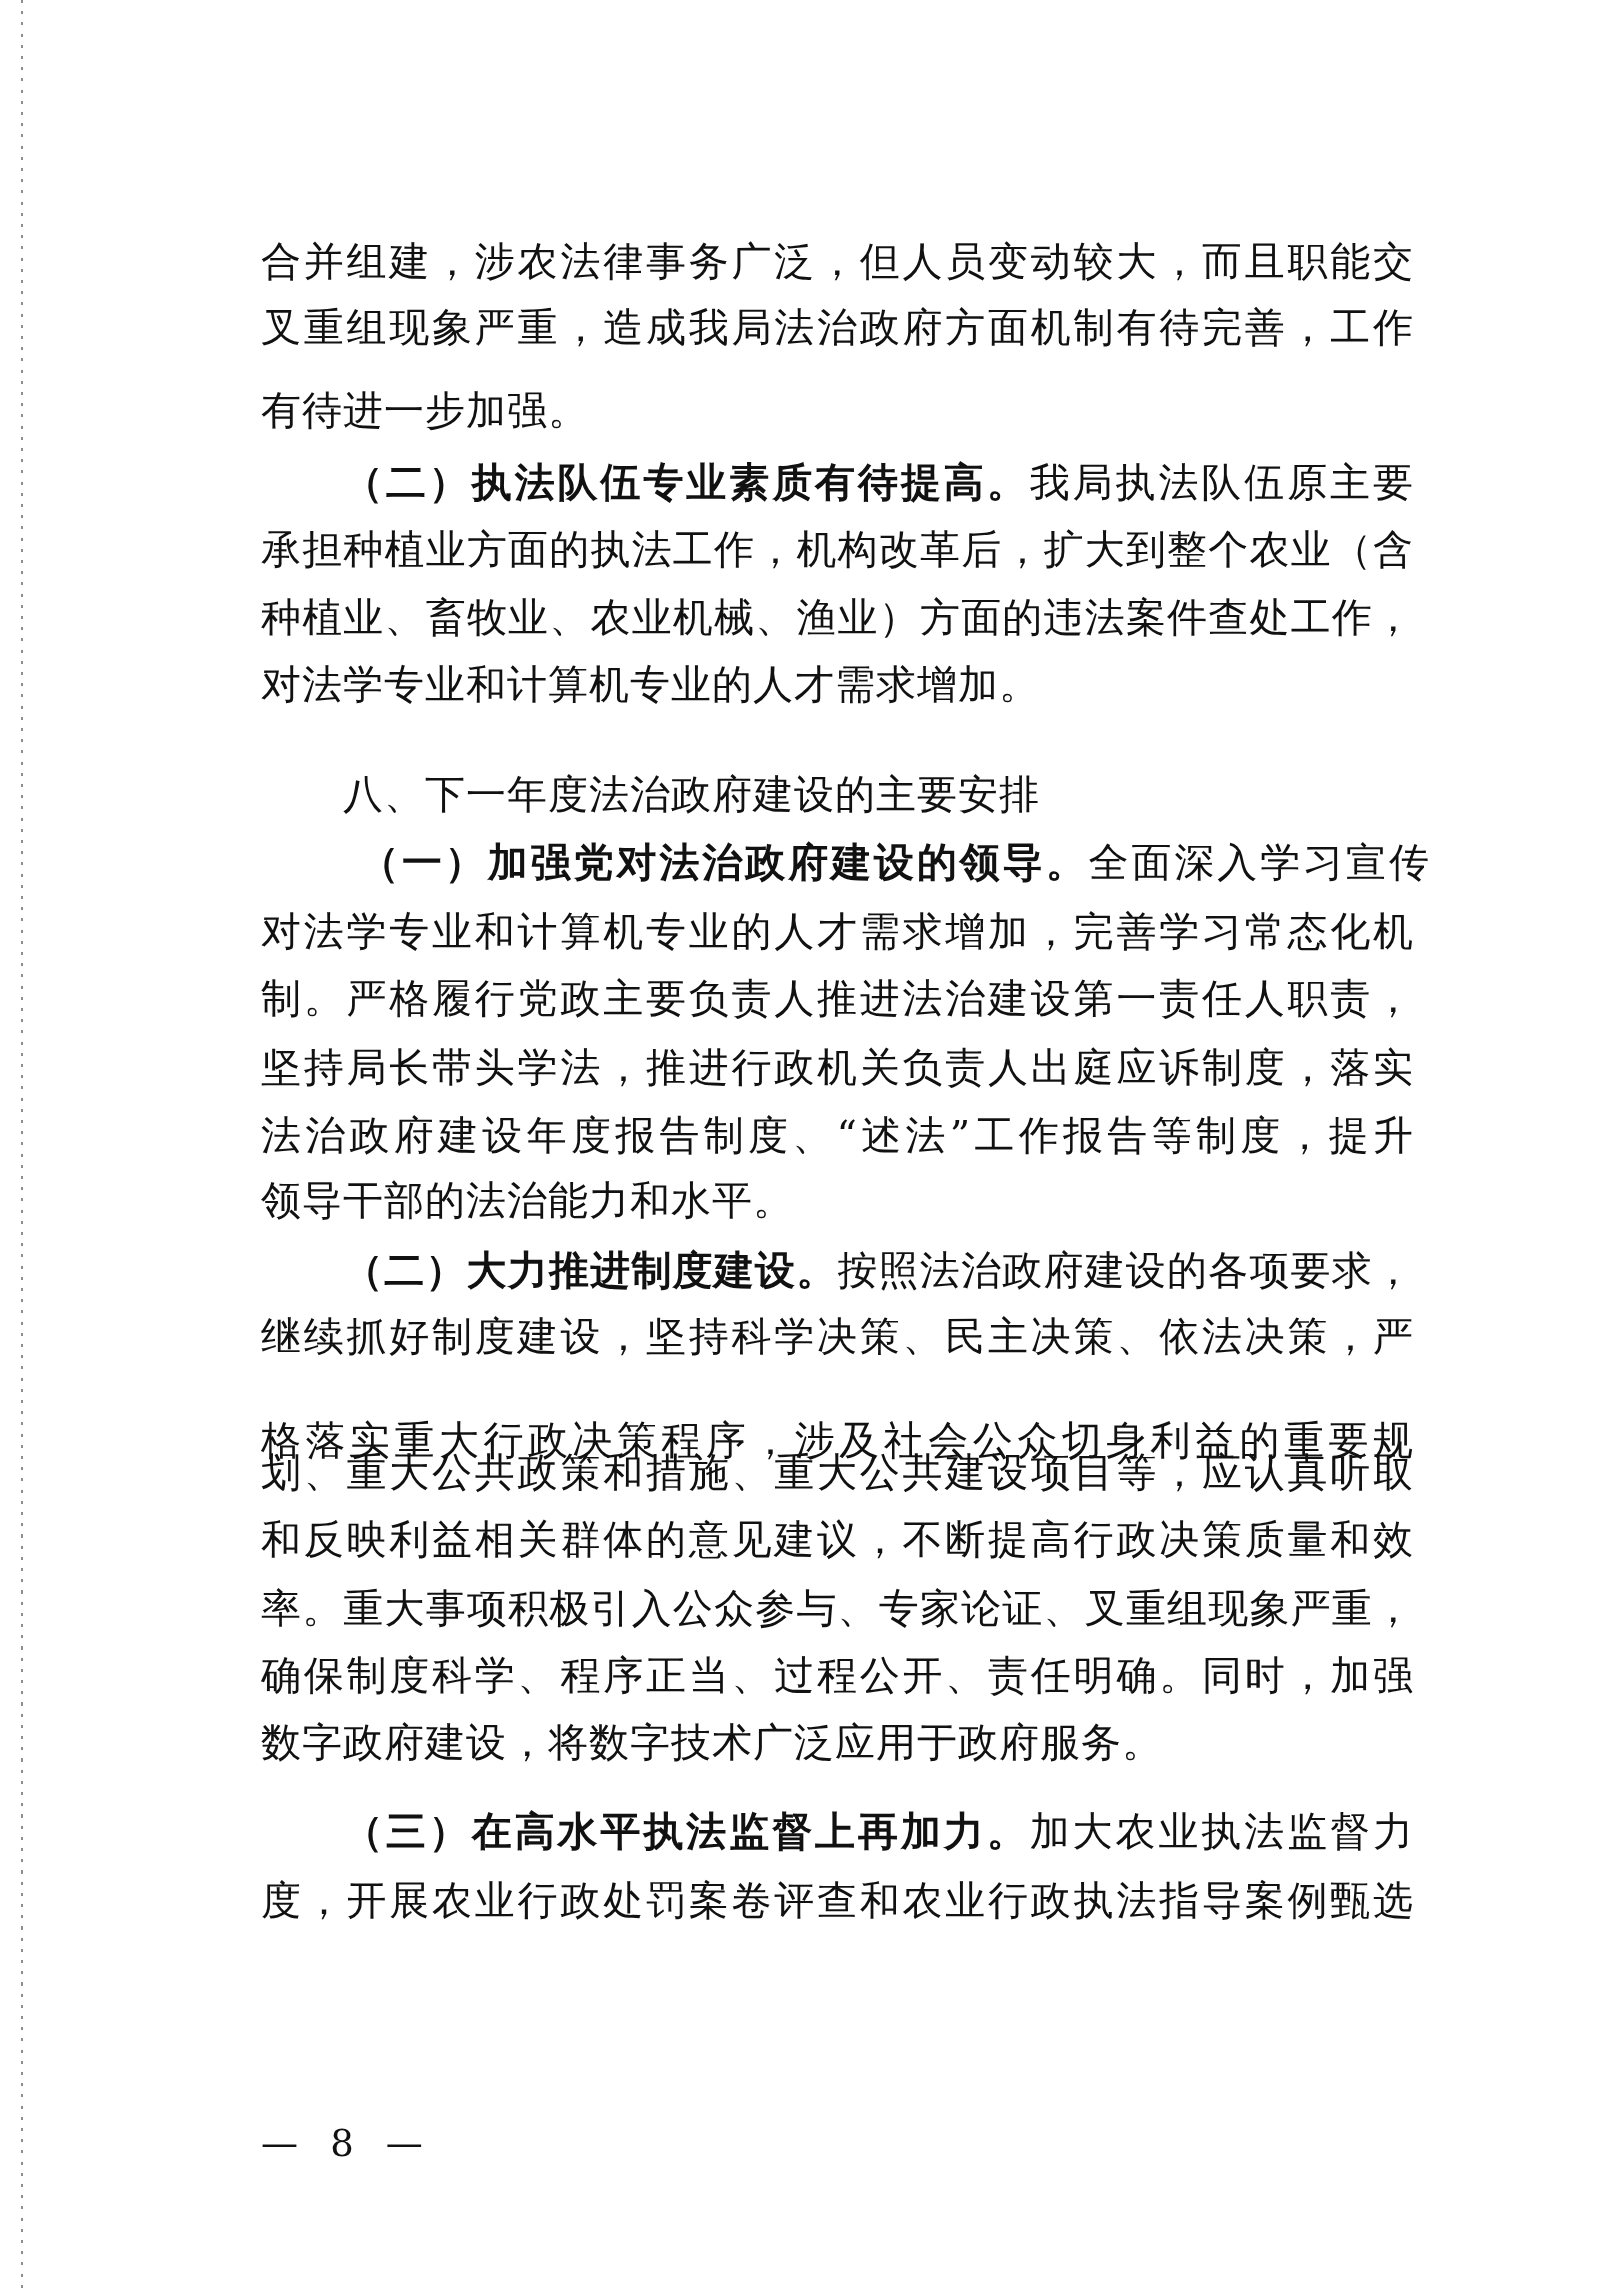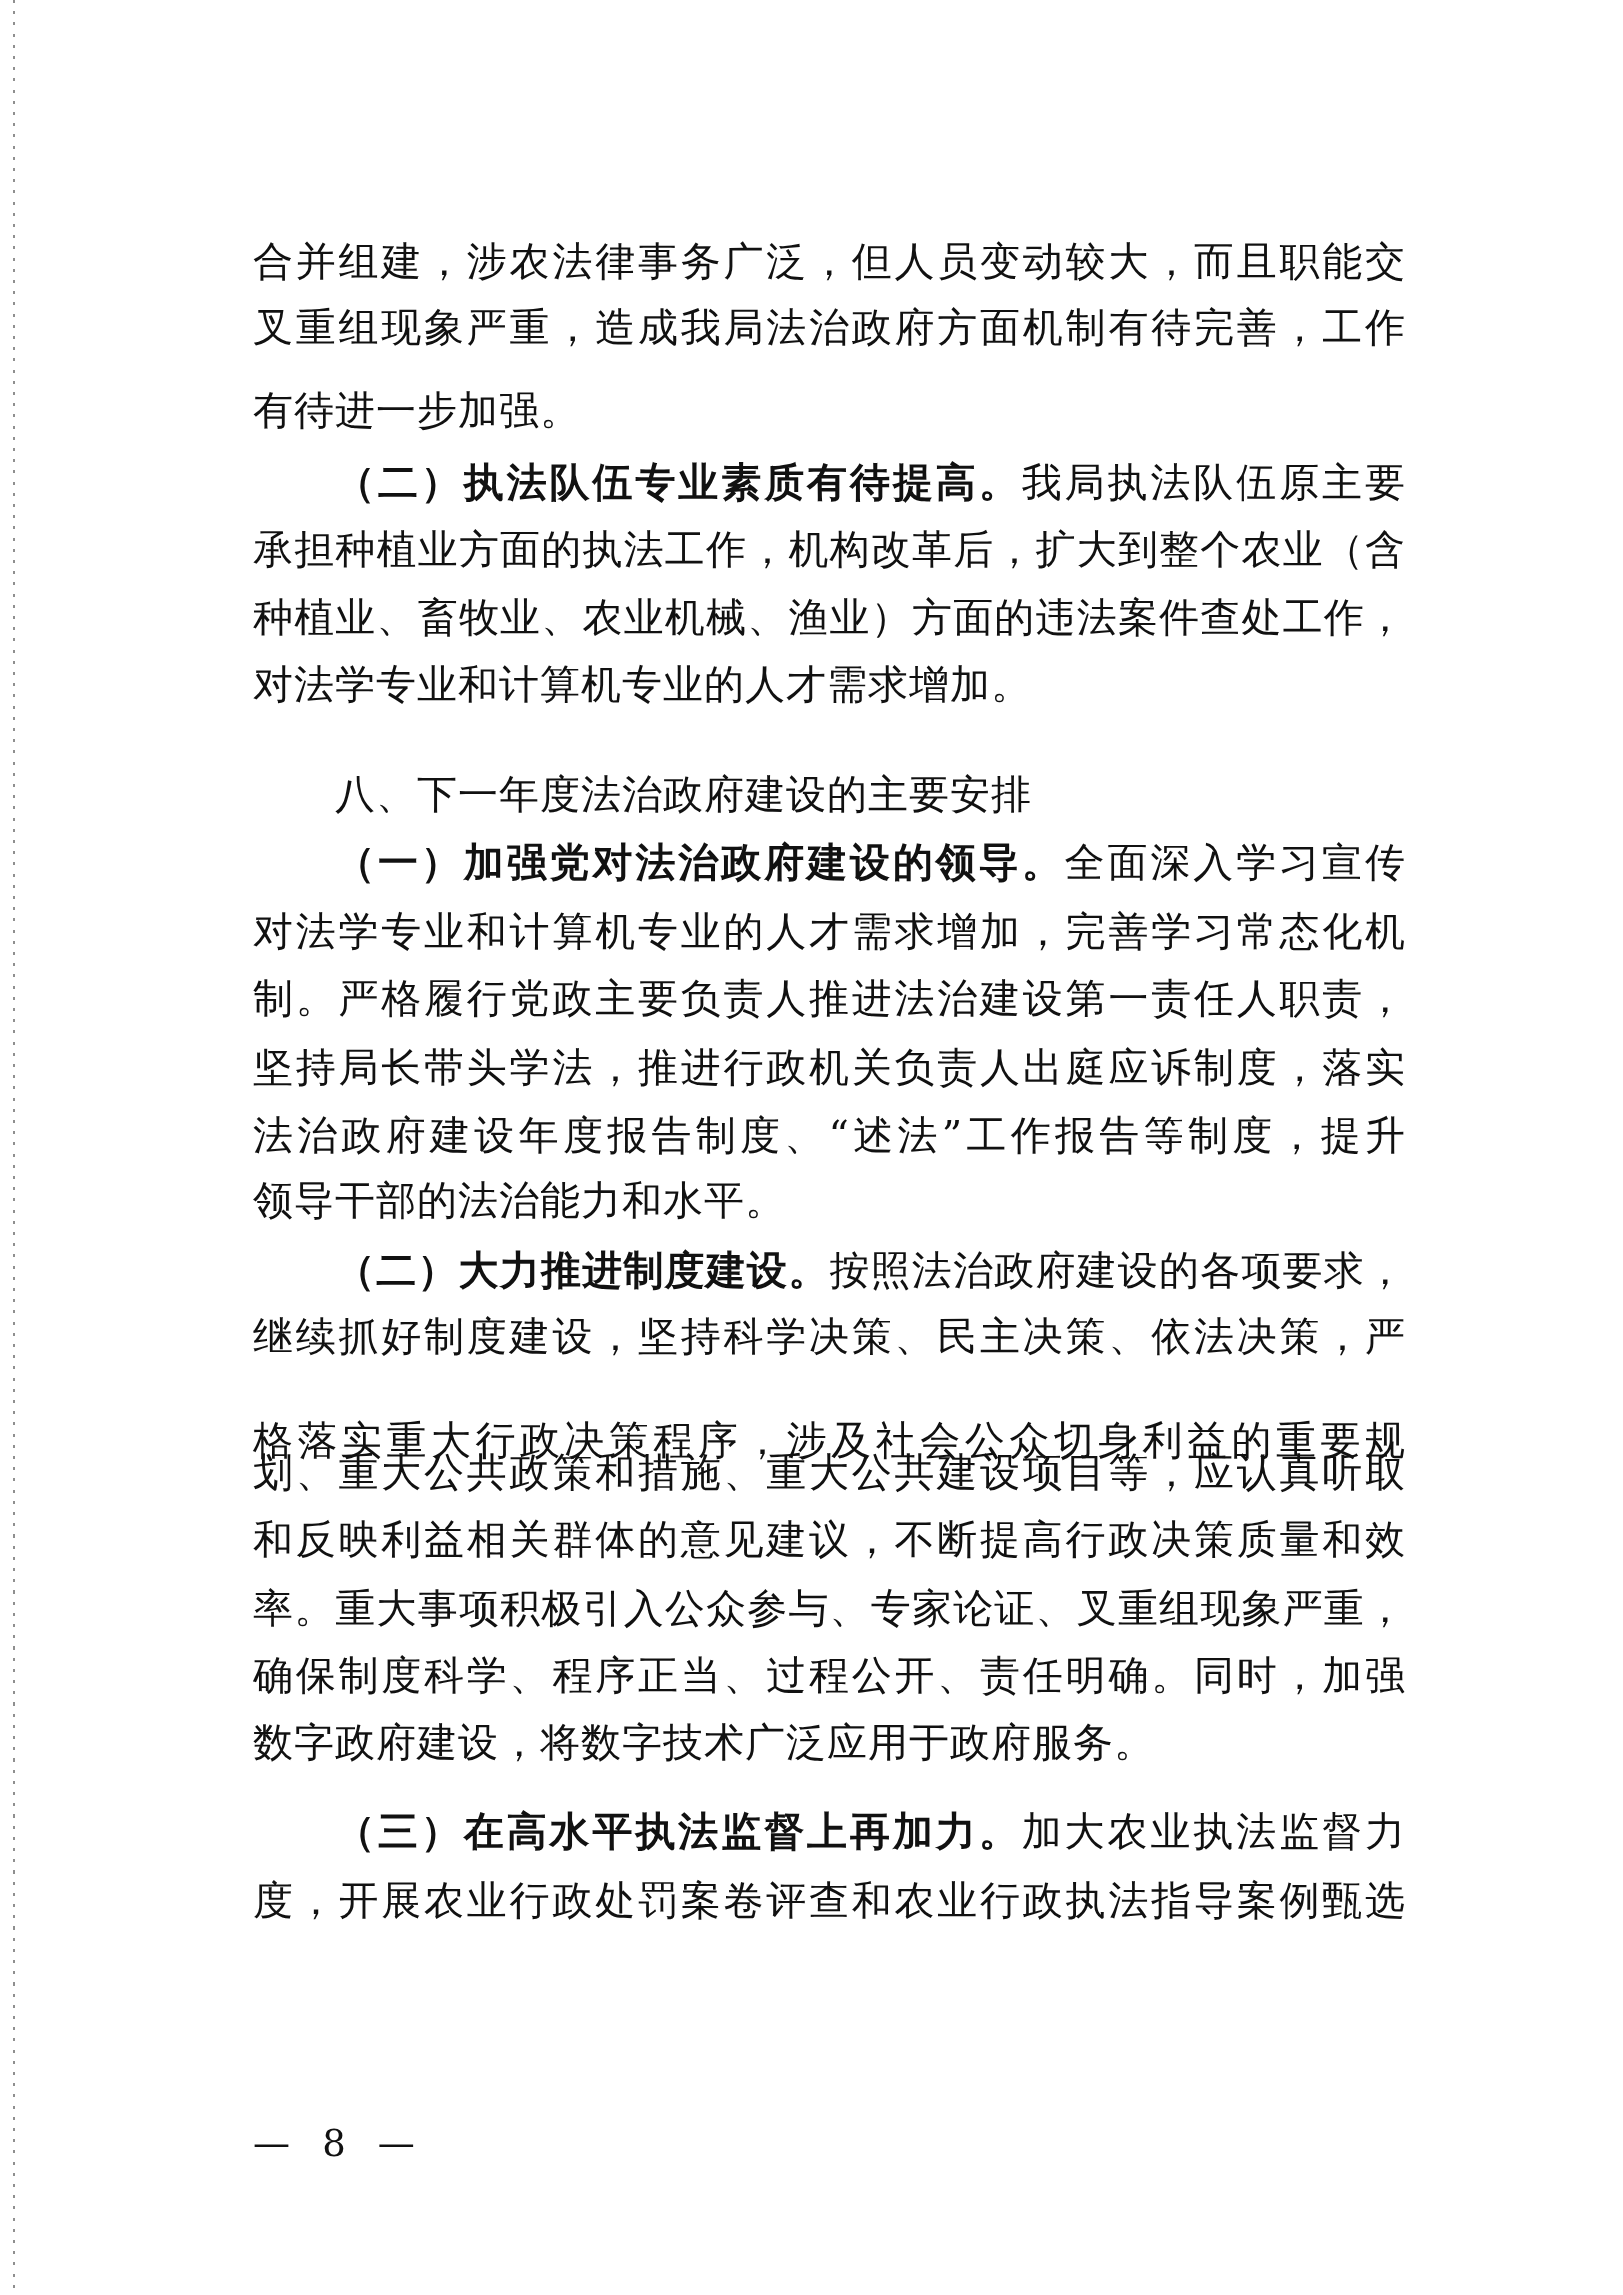--- a/index.html
+++ b/index.html
@@ -1,18 +1,18 @@
 <!DOCTYPE html>
 <html style="font-size:8.2px"><head>
 <meta charset="utf-8">
 <style>
   html, body { margin: 0; padding: 0; background: #ffffff; }
   body { width: 1623px; height: 2295px; position: relative; overflow: hidden;
          font-family: "DejaVu Serif", "Liberation Serif", serif; color: #111; }
-  .page { position: absolute; left: 8px; top: 0; width: 1330px; height: 2295px; background: #fff; }
+  .page { position: absolute; left: 16px; top: 0; width: 1330px; height: 2295px; background: #fff; }
   .scan-edge { position: absolute; left: 5.1px; top: 0; width: 2px; height: 2295px;
                background: repeating-linear-gradient(to bottom, #333 0 3.1px, transparent 3.1px 11.2px); opacity: 0.55; }
   .scan-edge-right { position: absolute; left: 1617px; top: 588px; width: 1.5px; height: 920px;
                background: repeating-linear-gradient(to bottom, #666 0 2px, transparent 2px 15.3px); opacity: 0.4; }
   .line { position: absolute; left: 245px; width: 1153px; height: 56px; font-size: 40px; line-height: 56px;
           white-space: nowrap; letter-spacing: 1px; text-align: justify; text-align-last: justify; }
   .line.last { text-align-last: left; }
   .indent { left: 327px; width: 1071px; }
   .heading-line { text-align-last: left; }
   .bold { font-weight: bold; }
@@ -32,21 +32,21 @@
 
   <div class="line indent" style="top:454px;">
     <span class="bold">（二）执法队伍专业素质有待提高。</span><span>我局执法队伍原主要</span>
   </div>
   <div class="line" style="top:521px;">承担种植业方面的执法工作，机构改革后，扩大到整个农业（含</div>
   <div class="line" style="top:589px;">种植业、畜牧业、农业机械、渔业）方面的违法案件查处工作，</div>
   <div class="line last" style="top:656px;">对法学专业和计算机专业的人才需求增加。</div>
 
   <div class="line indent heading-line" style="top:766px;">八、下一年度法治政府建设的主要安排</div>
 
-  <div class="line indent" style="top:834px;">
+  <div class="line indent" style="top:834px;margin-left:16px;">
     <span class="bold">（一）加强党对法治政府建设的领导。</span><span>全面深入学习宣传</span>
   </div>
   <div class="line" style="top:903px;">对法学专业和计算机专业的人才需求增加，完善学习常态化机</div>
   <div class="line" style="top:970px;">制。严格履行党政主要负责人推进法治建设第一责任人职责，</div>
   <div class="line" style="top:1039px;">坚持局长带头学法，推进行政机关负责人出庭应诉制度，落实</div>
   <div class="line" style="top:1107px;">法治政府建设年度报告制度、“述法”工作报告等制度，提升</div>
   <div class="line last" style="top:1172px;">领导干部的法治能力和水平。</div>
 
   <div class="line indent" style="top:1242px;">
     <span class="bold">（二）大力推进制度建设。</span><span>按照法治政府建设的各项要求，</span>

